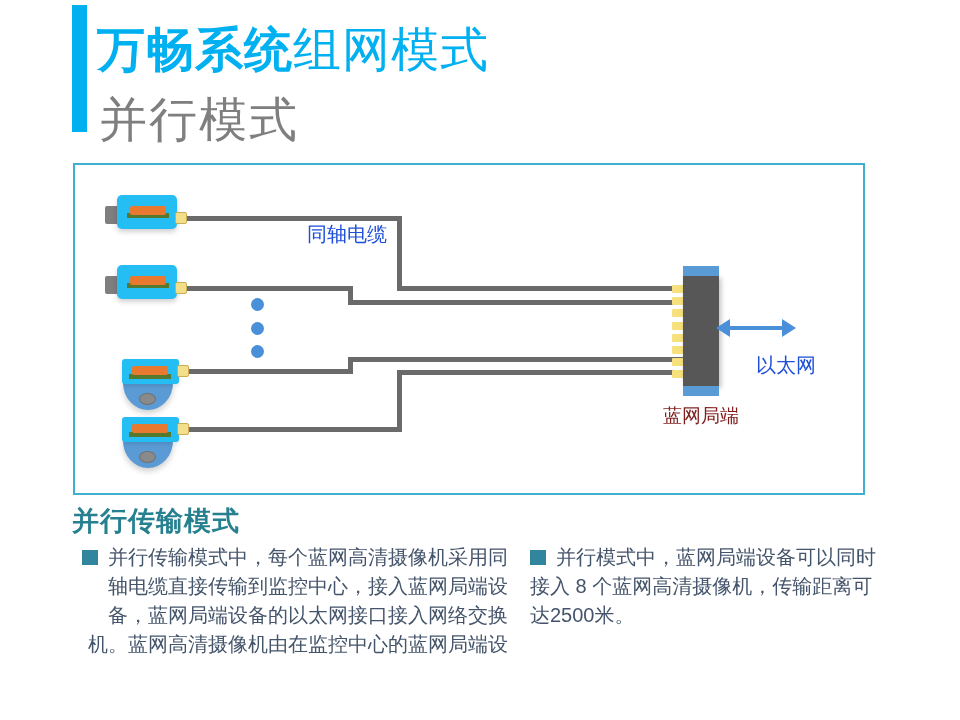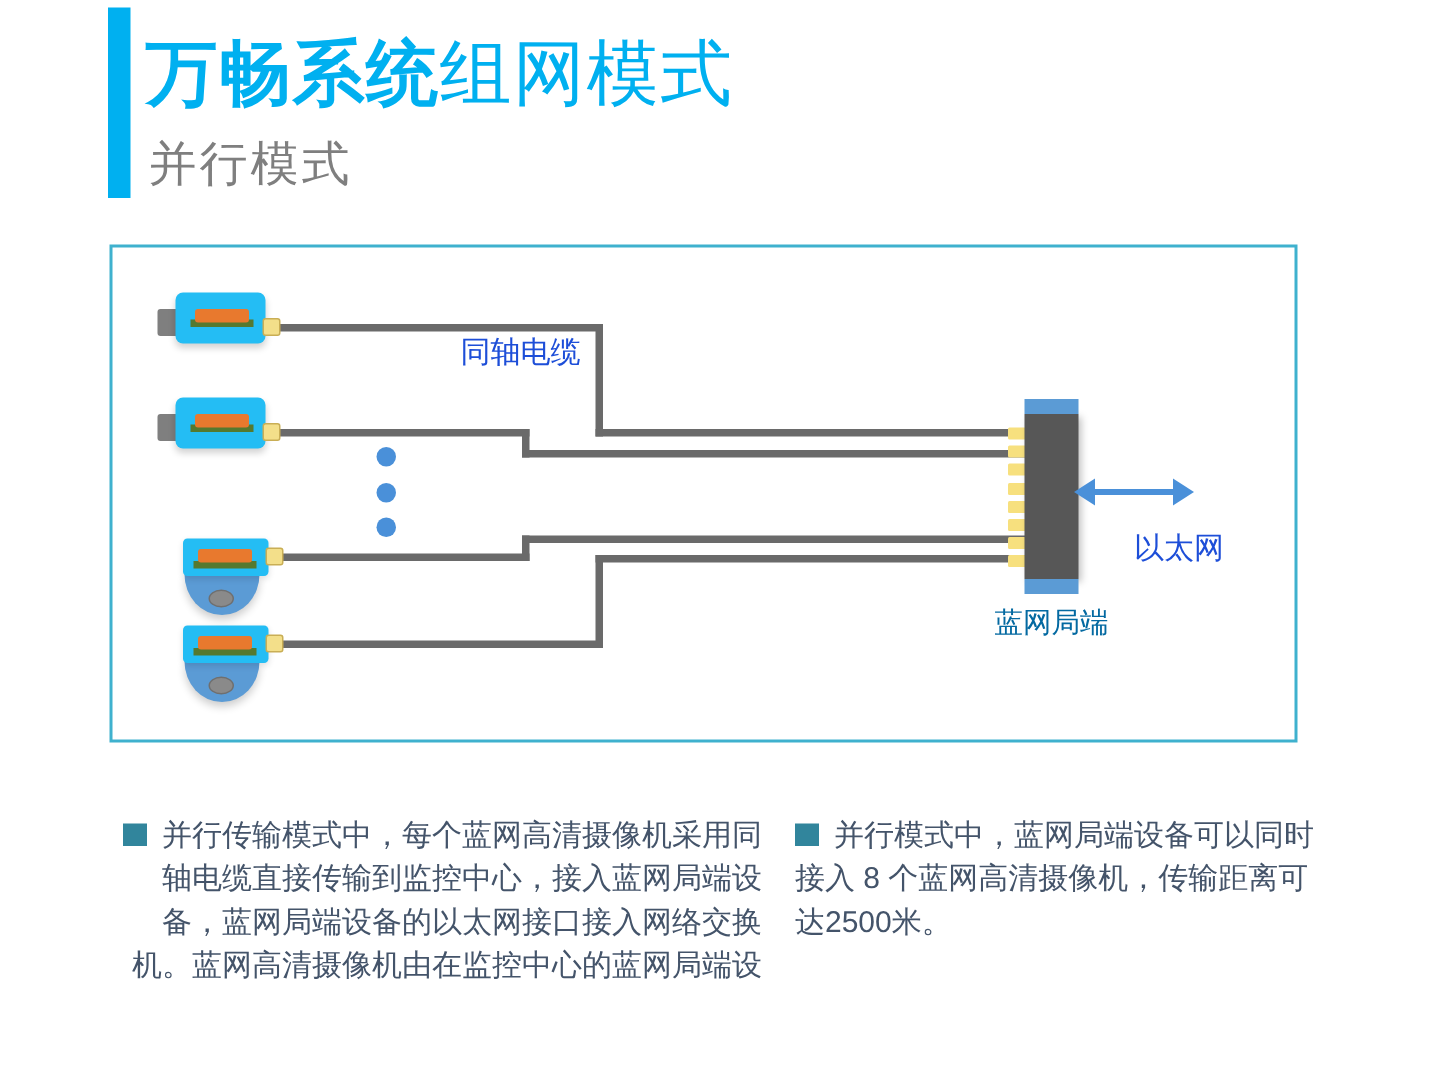--- a/index.html
+++ b/index.html
@@ -20,21 +20,21 @@
   .title {
     position: absolute; left: 97px; top: 24px;
     font-size: 48px; line-height: 1.1;
     color: #00B0F0; letter-spacing: 1px;
     white-space: nowrap;
   }
   .title .t-bold { font-weight: 900; }
   .title .t-light { font-weight: 400; }
   .subtitle {
     position: absolute; left: 99px; top: 88px;
-    font-size: 32px; font-weight: 400;
+    font-size: 48px; font-weight: 400;
     color: #7F7F7F; letter-spacing: 2px;
   }
   
   .diagram {
     position: absolute; left: 73px; top: 163px;
     width: 792px; height: 332px;
     border: 2px solid #3FB1CE;
     background: #ffffff;
   }
   
@@ -52,21 +52,21 @@
   .dome-round { position: absolute; background: #5B9BD5; border-radius: 0 0 50% 50% / 0 0 100% 100%; box-shadow: 0 3px 6px rgba(0,0,0,0.2); }
   .dome-lens { position: absolute; background: #8A8A8A; border: 1px solid #6f6f6f; border-radius: 50%; }
   
   .dot { position: absolute; width: 13px; height: 13px; border-radius: 50%; background: #4A90D9; }
   
   .dev-body { position: absolute; left: 683px; top: 276px; width: 36px; height: 110px; background: #575757; box-shadow: 2px 2px 5px rgba(0,0,0,0.25); }
   .dev-cap { position: absolute; left: 683px; width: 36px; height: 10px; background: #5B9BD5; }
   .dev-tooth { position: absolute; left: 672px; width: 12px; height: 8px; background: #F7E07E; border-radius: 1px; }
   
   .dg-label { position: absolute; color: #1d4ed8; font-size: 20px; white-space: nowrap; }
-  .dev-label { position: absolute; left: 641px; top: 403px; width: 120px; text-align: center; color: #0369a1; font-size: 19px; line-height: 1.4; }
+  .dev-label { position: absolute; left: 641px; top: 403px; width: 120px; text-align: center; color: #7f1d1d; font-size: 19px; line-height: 1.4; }
   .arrow-svg { position: absolute; left: 716px; top: 314px; }
   
   .section-heading {
     position: absolute; left: 72px; top: 503px;
     font-size: 27px; font-weight: bold;
     color: #26808F; letter-spacing: 1px;
   }
   .col { position: absolute; top: 543px; font-size: 20px; line-height: 29px; color: #44546A; }
   .col-left  { left: 72px;  width: 436px; text-align: right; }
   .col-right { left: 530px; width: 356px; }
@@ -156,20 +156,21 @@
     <polygon points="0,14 14,5 14,23" fill="#4A90D9"></polygon>
     <polygon points="80,14 66,5 66,23" fill="#4A90D9"></polygon>
   </svg>
 
   <div class="dg-label" style="left:307px;top:221px;">同轴电缆</div>
   <div class="dg-label" style="left:756px;top:352px;">以太网</div>
   <div class="dev-label">
     <div>蓝网局端</div>
   </div>
 
+  <div class="section-heading">并行传输模式</div>
 
   <div class="col col-left">
     <span class="sq-bullet"></span><span>并行传输模式中，每个蓝网高清摄像机采用同轴电缆直接传输到监控中心，接入蓝网局端设备，蓝网局端设备的以太网接口接入网络交换机。蓝网高清摄像机由在监控中心的蓝网局端设备统一供电。</span>
   </div>
 
   <div class="col col-right">
     <span class="sq-bullet"></span><span>并行模式中，蓝网局端设备可以同时接入 8 个蓝网高清摄像机，传输距离可达2500米。</span>
   </div>
 
   <div class="page-number">6</div>

